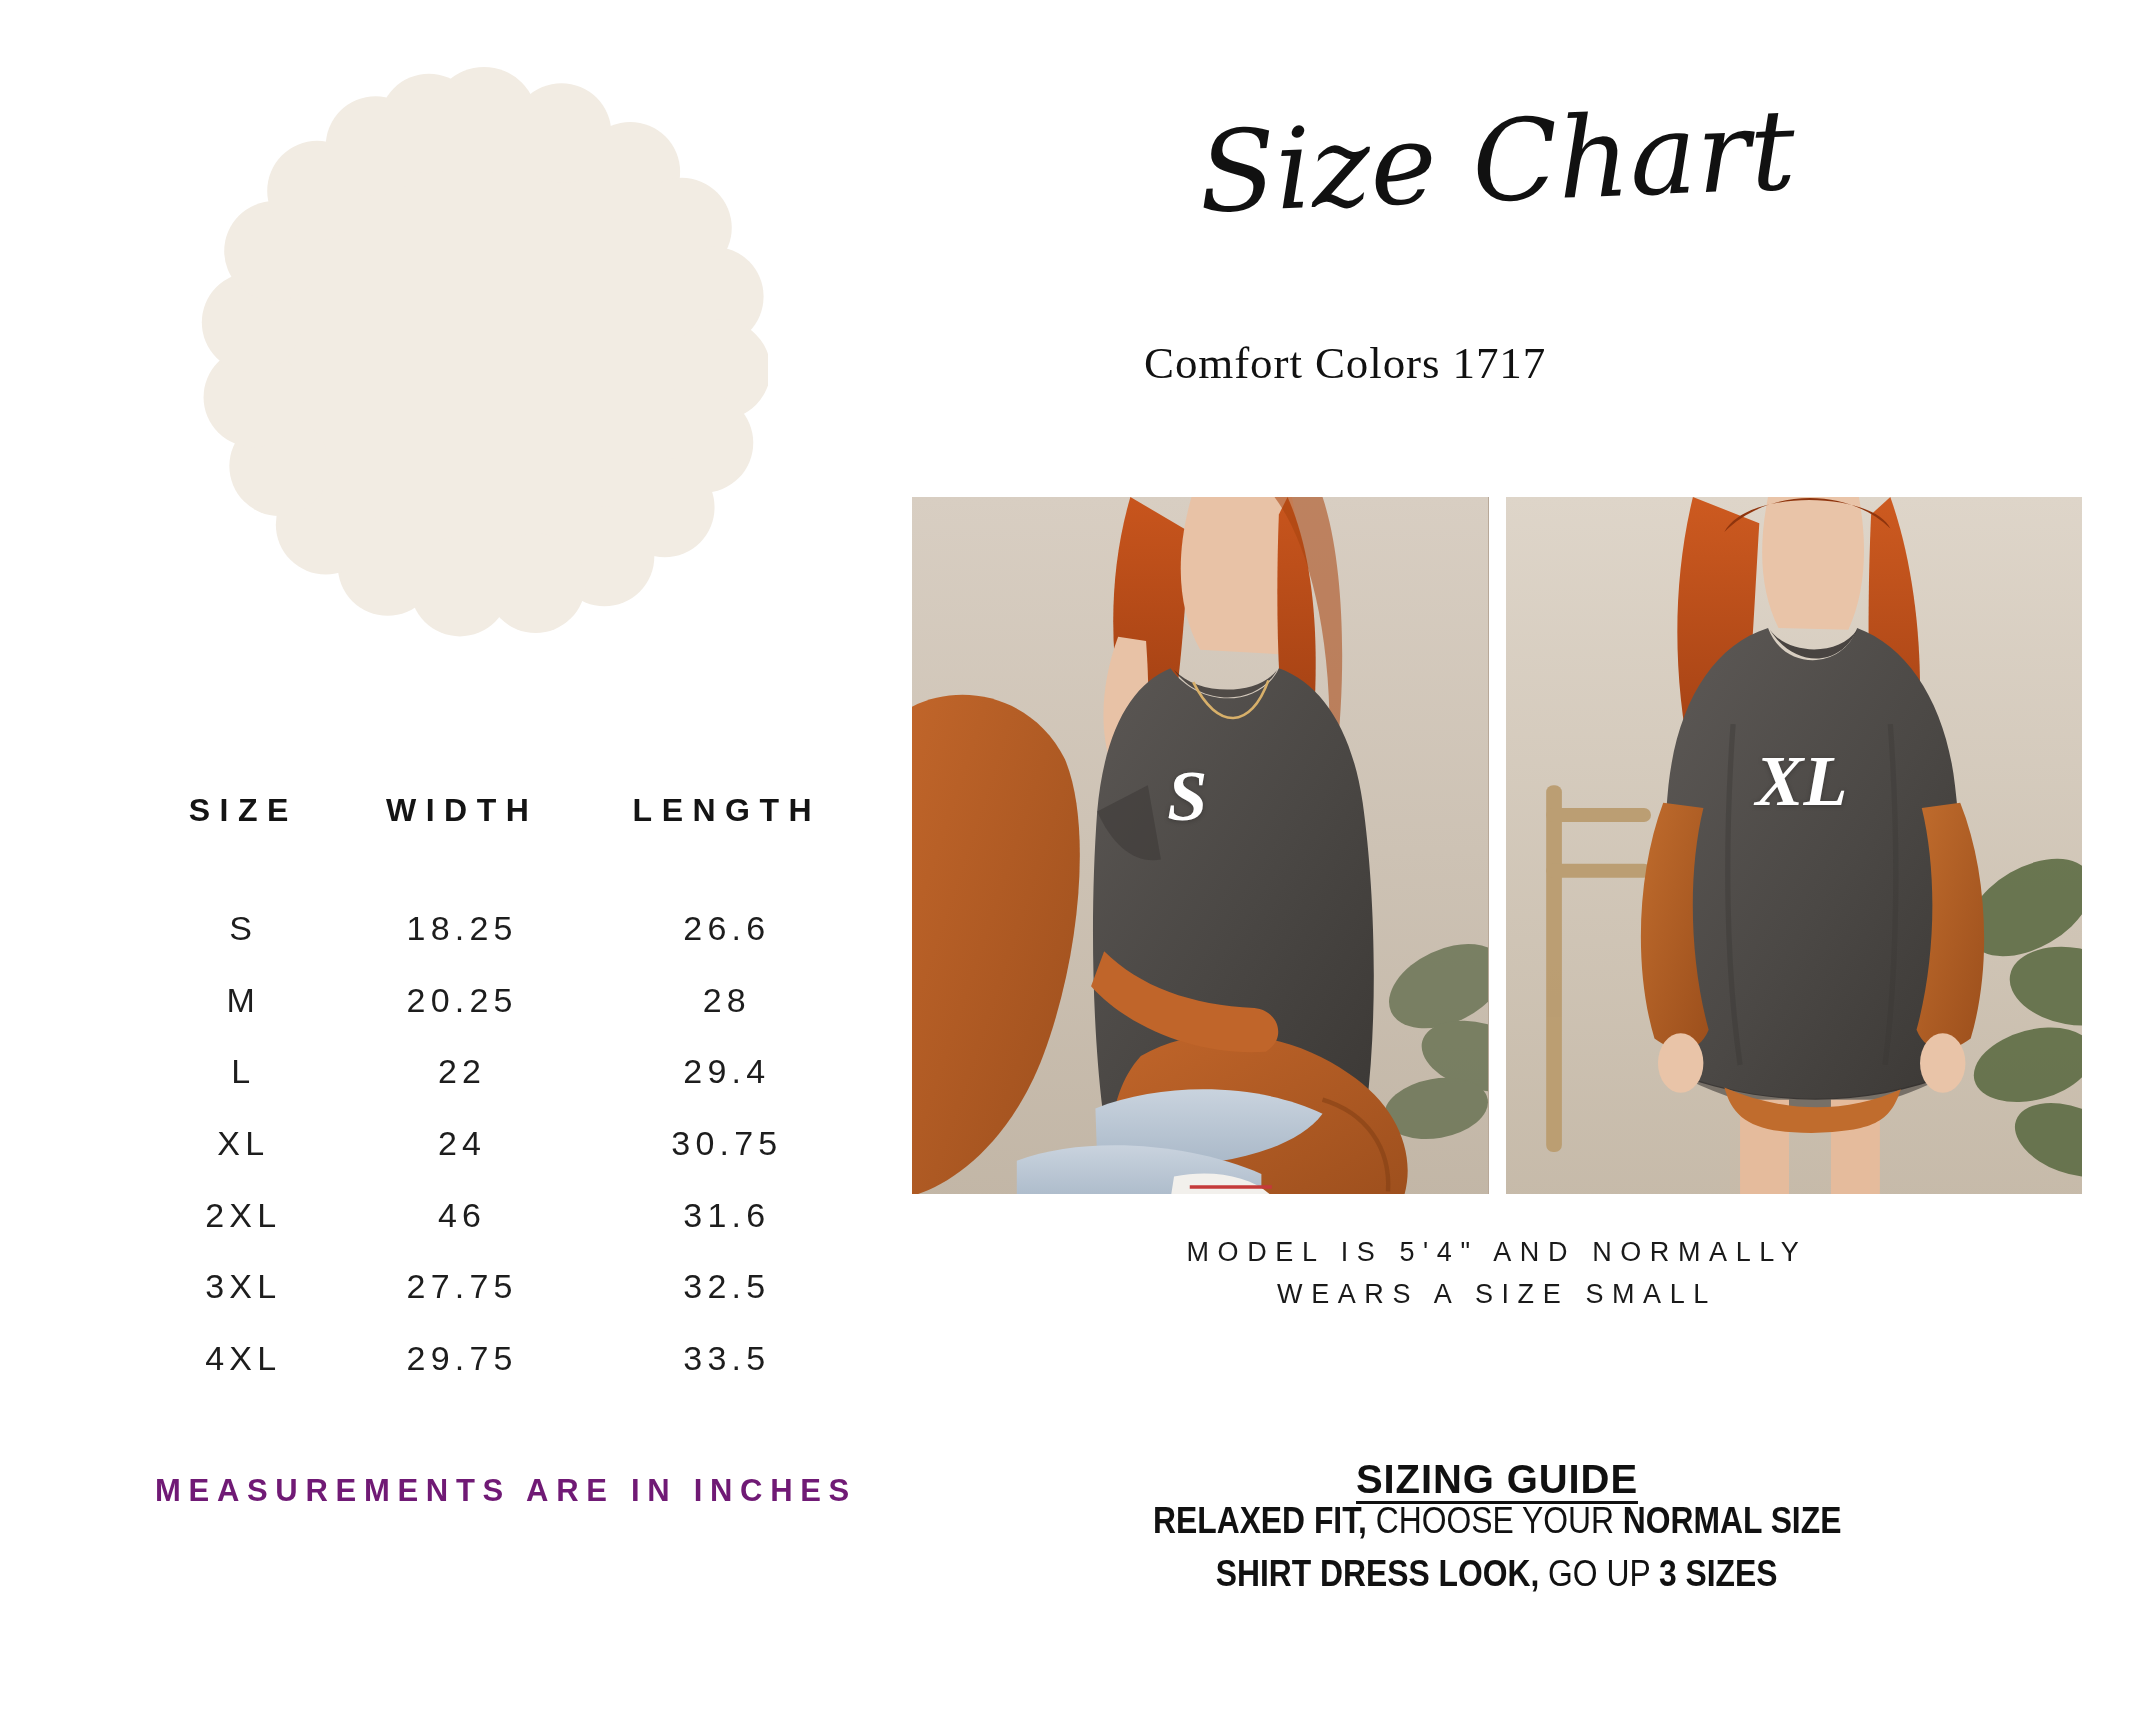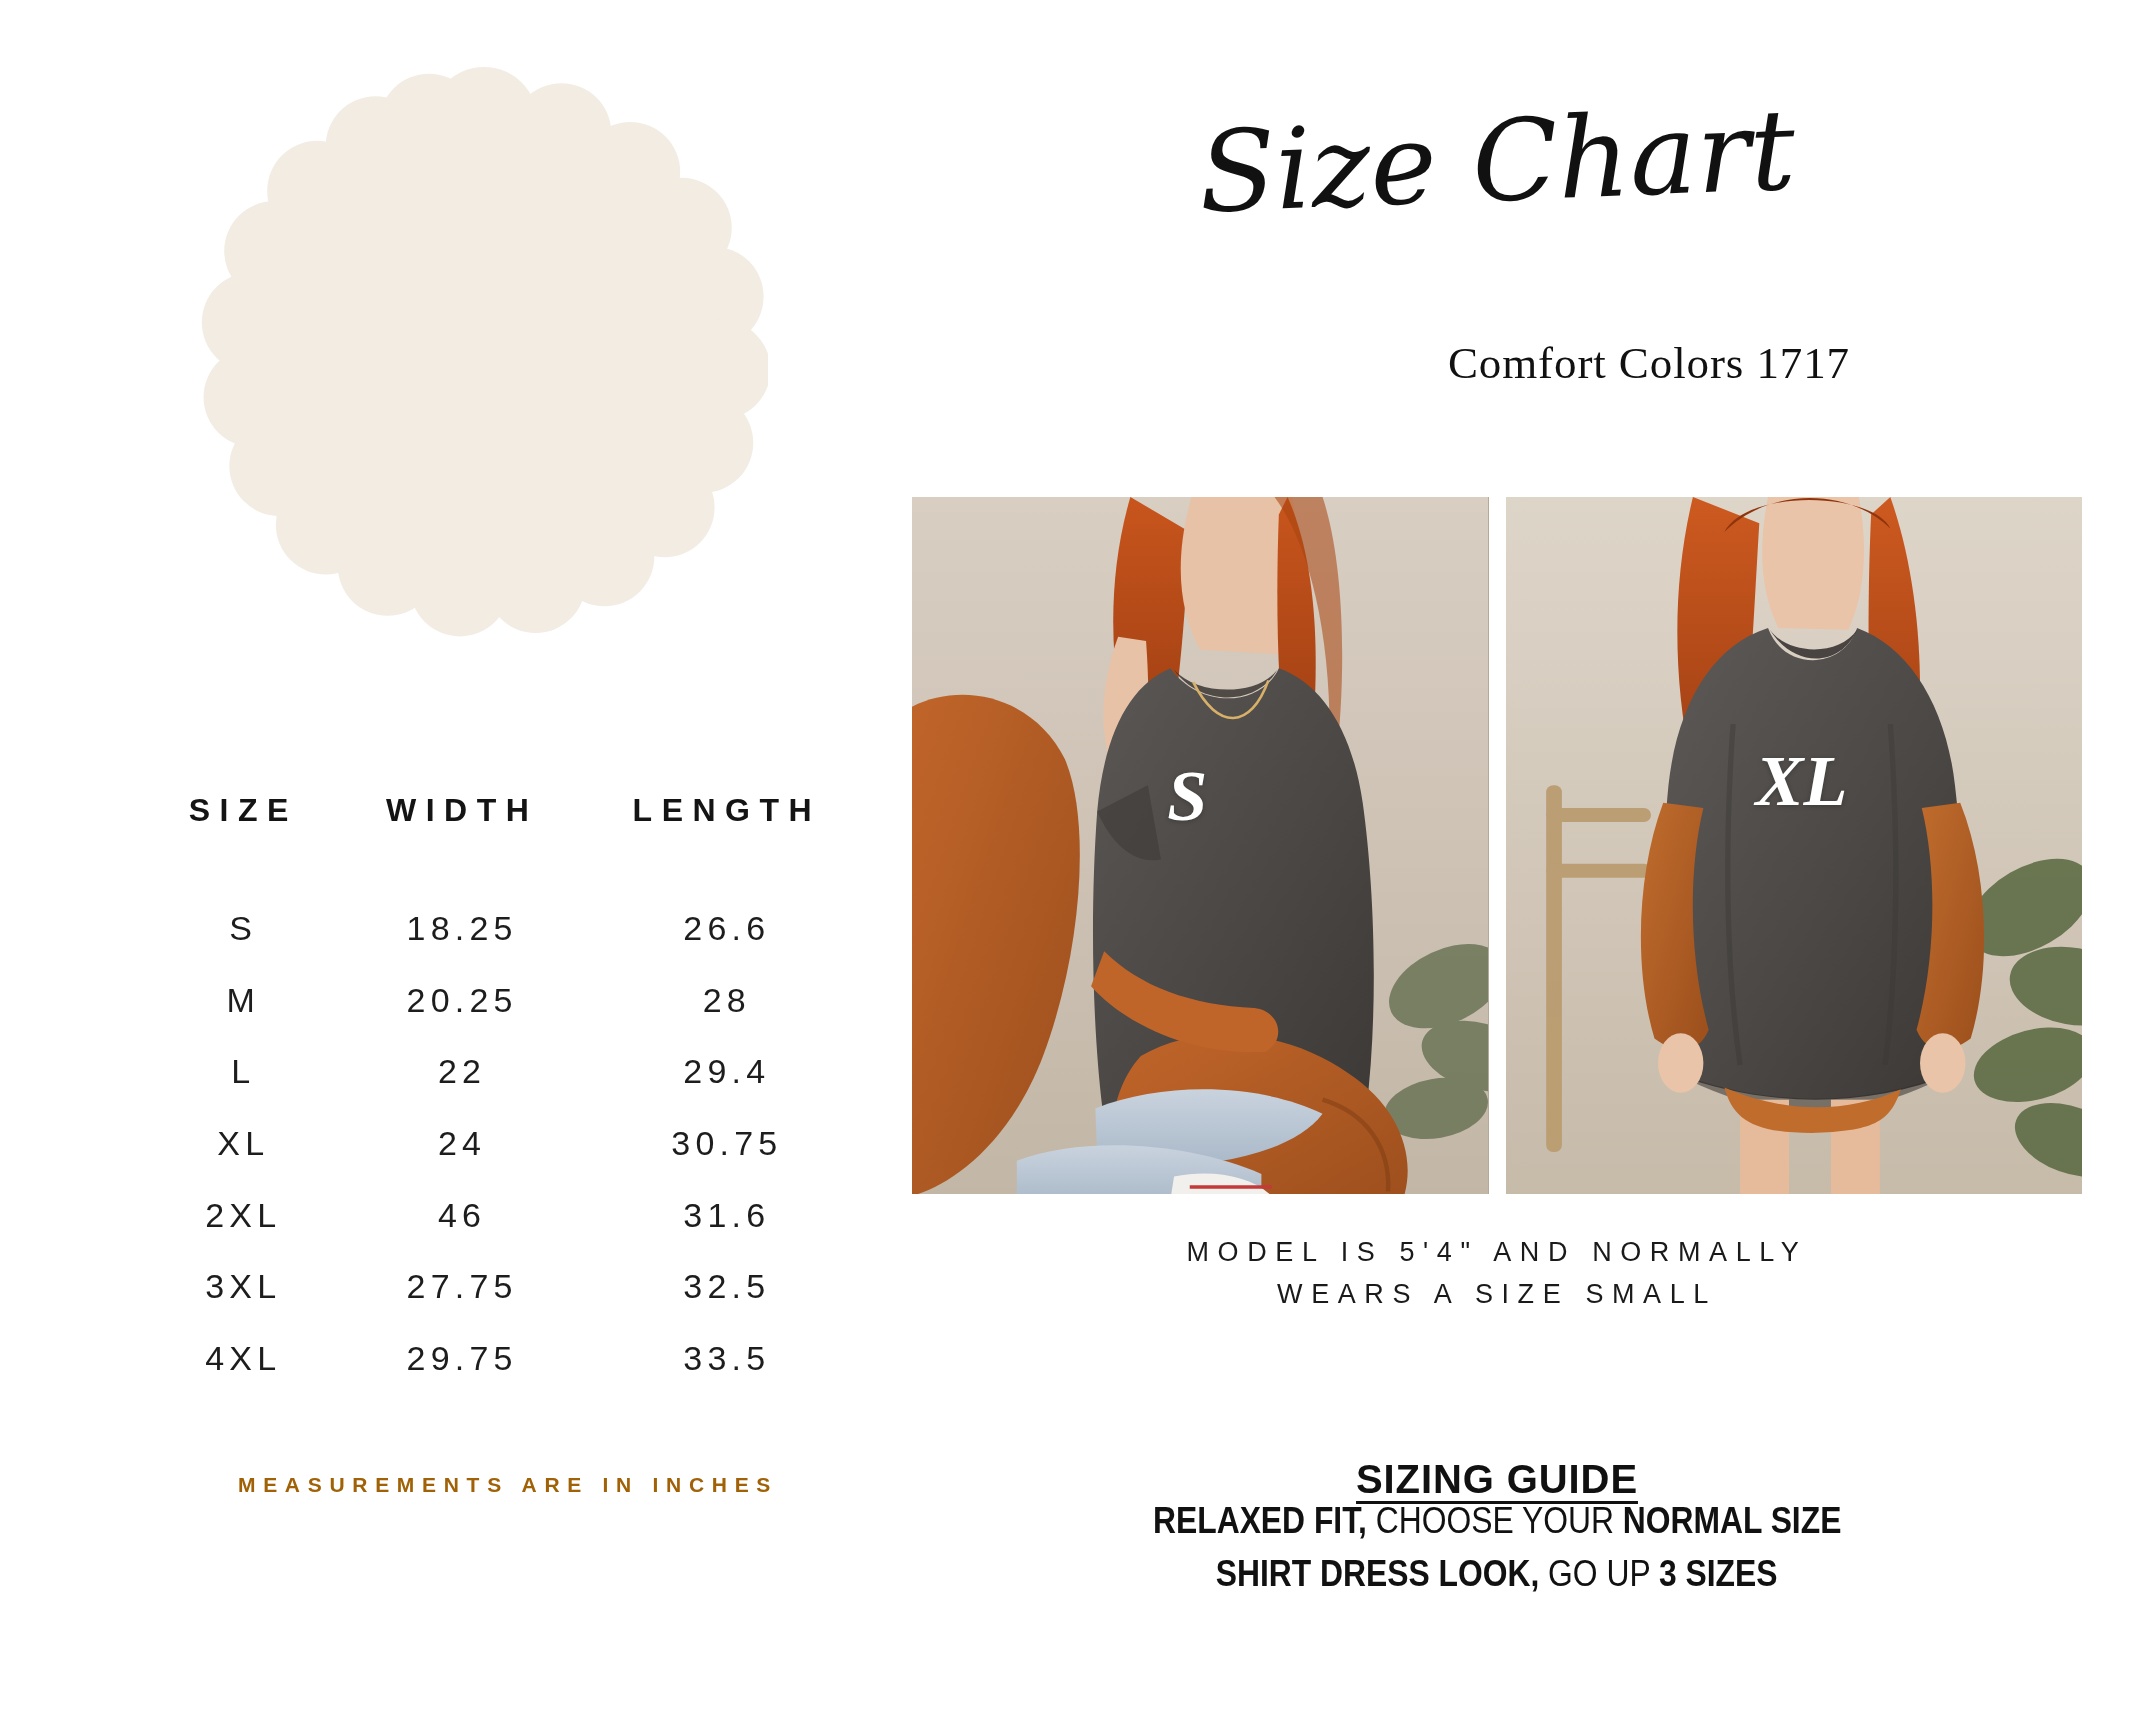--- a/index.html
+++ b/index.html
@@ -62,26 +62,26 @@
     color: #1d1d1d;
     text-align: center;
     padding: 16.3px 0;
   }
 
   .measure-note {
     position: absolute;
     left: 155px;
     top: 1473px;
     width: 706px;
-    text-align: center;
+    text-align: left;
     font-family: "Liberation Sans", sans-serif;
     font-weight: 700;
-    font-size: 21px;
+    font-size: 31px;
     letter-spacing: 7.7px;
-    color: #a16207;
+    color: #701a75;
   }
 
   
 
   .title-script {
     position: absolute;
     left: 1144px;
     top: 103px;
     width: 706px;
     text-align: center;
@@ -92,21 +92,21 @@
     line-height: 1.05;
     color: #111;
     transform: rotate(-2.2deg);
   }
 
   .title-sub {
     position: absolute;
     left: 1144px;
     top: 337px;
     width: 706px;
-    text-align: right;
+    text-align: left;
     font-family: "Liberation Serif", serif;
     font-weight: 400;
     font-size: 45px;
     letter-spacing: 0.9px;
     color: #111;
   }
 
   .photos {
     position: absolute;
     left: 912px;

